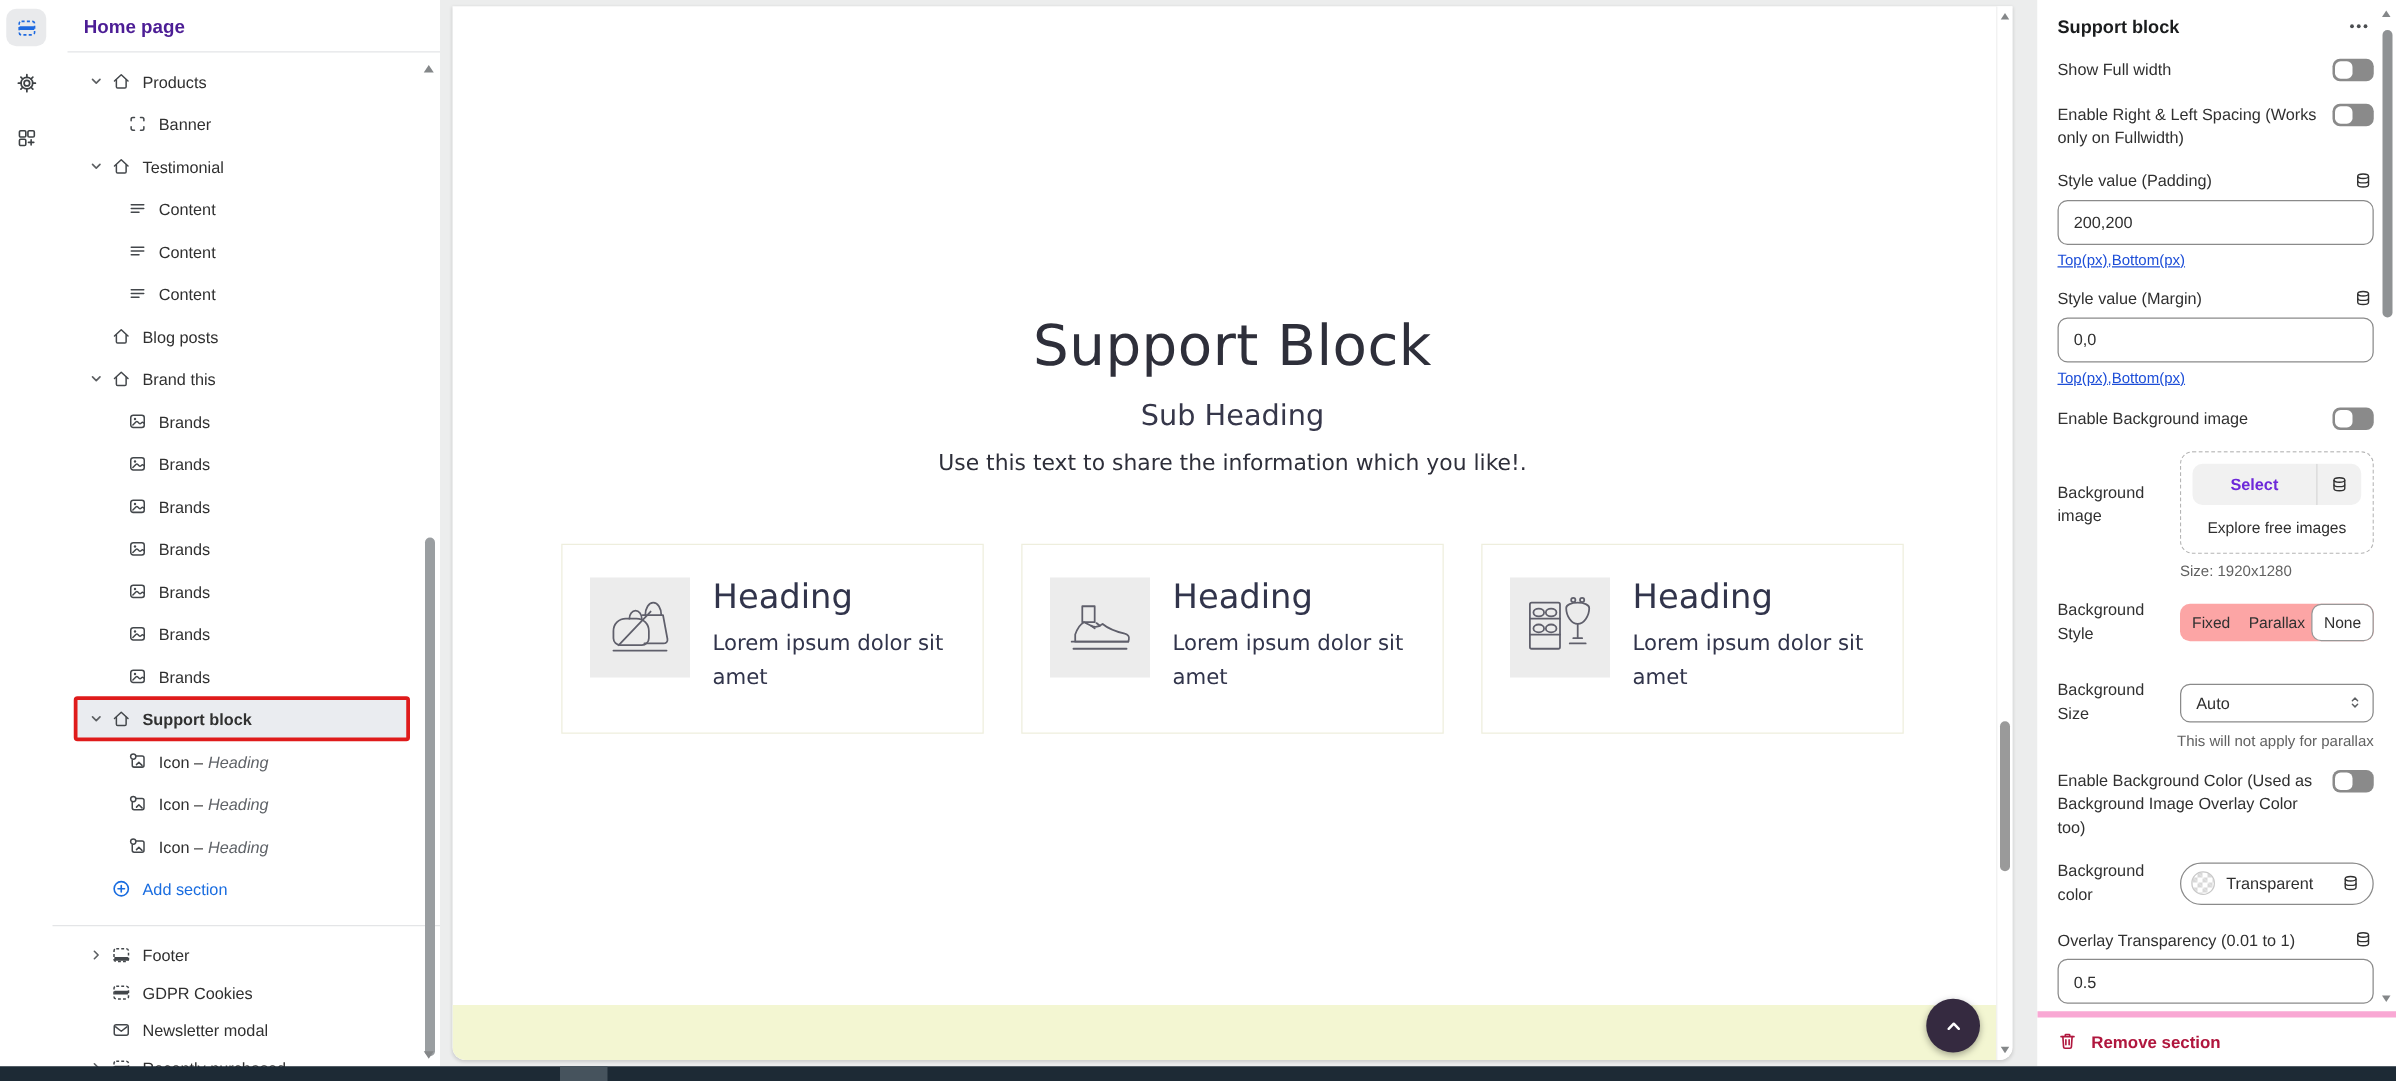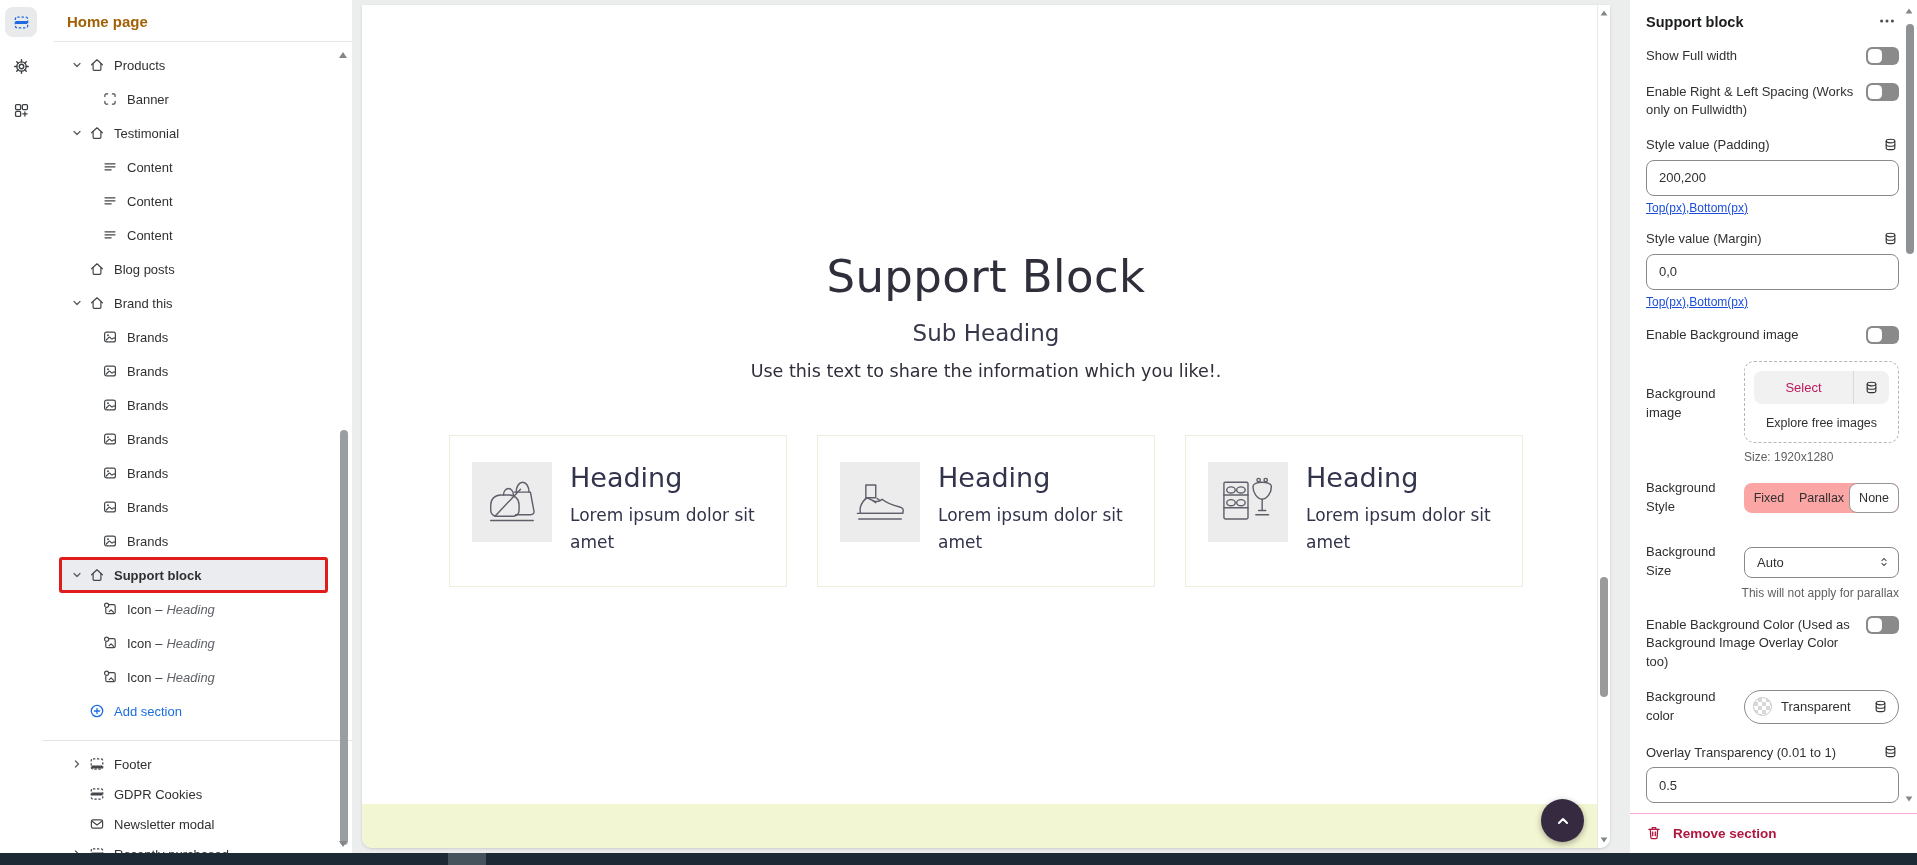--- a/index.html
+++ b/index.html
@@ -9,21 +9,21 @@
   .app { display:flex; height:853px; }
 
   
   .rail { width:42px; background:#fff; padding-top:7px; display:flex; flex-direction:column; align-items:center; gap:14px; flex:none; }
   .rail-btn { width:32px; height:30px; border:none; background:transparent; border-radius:8px; display:flex; align-items:center; justify-content:center; color:#3d4144; cursor:pointer; }
   .rail-btn.active { background:#e9eaec; color:#1f6ae0; }
   .rail-btn svg { width:17px; height:17px; }
 
   
   .sidebar { width:310px; background:#fff; position:relative; flex:none; }
-  .sb-head { margin-left:12px; border-bottom:1px solid #e4e5e7; padding:13px 16px 11px 13px; font-size:15px; font-weight:700; color:#a16207; }
+  .sb-head { margin-left:12px; border-bottom:1px solid #e4e5e7; padding:13px 16px 11px 13px; font-size:15px; font-weight:700; color:#4c1d95; }
   .sb-list { padding-top:6px; }
   .sb-row { height:34px; display:flex; align-items:center; padding-left:28px; font-size:13px; color:#303030; position:relative; cursor:pointer; }
   .sb-chev { width:14px; height:14px; margin-right:5px; color:#5c5f62; flex:none; }
   .sb-chev svg { width:14px; height:14px; display:block; }
   .sb-chev.empty { visibility:hidden; }
   .sb-ico { width:16px; height:16px; margin-right:9px; color:#43474b; flex:none; }
   .sb-ico svg { width:16px; height:16px; display:block; }
   .sb-row.lvl1 { padding-left:60px;align-items:center; }
   .sb-label { white-space:nowrap; }
   .sb-em { font-style:italic; color:#5f6368; margin-left:4px; }
@@ -78,41 +78,41 @@
   .p-labelrow .f-label { font-size:13px; color:#303030; }
   .db-btn { border:none; background:none; width:18px; height:16px; color:#303030; cursor:pointer; }
   .db-btn svg { width:15px; height:15px; }
   .text-input { display:block; width:100%; height:36px; border:1px solid #8a8a8a; border-radius:8px; padding:0 12px; font-size:13px; color:#303030; font-family:inherit; background:#fff; margin-bottom:5px; }
   .p-helper { font-size:12px; color:#1d4ed8; margin-bottom:16px;text-decoration:underline; }
   .img-row { display:flex; gap:10px; margin-bottom:7px; }
   .side-label { width:88px; flex:none; font-size:13px; color:#303030; line-height:1.45; }
   .img-row .side-label { padding-top:24px; }
   .img-box { flex:1; border:1px dashed #b5b5b5; border-radius:10px; padding:9px 9px 11px; text-align:center; }
   .select-btn { display:flex; width:100%; background:#f1f1f1; border-radius:8px; overflow:hidden; border:none; align-items:stretch; margin-bottom:9px; cursor:pointer; font-family:inherit; }
-  .select-btn .s-main { flex:1; padding:9px 0; font-size:13px; font-weight:400; color:#be185d; }
+  .select-btn .s-main { flex:1; padding:9px 0; font-size:13px; font-weight:700; color:#6d28d9; }
   .select-btn .s-icon { border-left:1px solid #d8d8d8; padding:0 10px; display:flex; align-items:center; color:#303030; }
   .select-btn .s-icon svg { width:15px; height:15px; }
   .explore { font-size:12.5px; color:#303030; background:none; border:none; cursor:pointer; font-family:inherit; }
   .size-helper { font-size:12px; color:#616161; margin:0 0 15px 98px; }
   .style-row { display:flex; gap:10px; align-items:center; margin-bottom:27px; }
   .seg { flex:1; background:#fca5a5; border-radius:8px; display:flex; height:30px; align-items:stretch; }
   .seg-opt { flex:1; font-size:12.5px; color:#303030; display:flex; align-items:center; justify-content:center; border:1px solid transparent; border-radius:8px; background:transparent; cursor:pointer; font-family:inherit; padding:0 4px; }
   .seg-opt.active { background:#fff; border-color:#979797; }
   .size-row { display:flex; gap:10px; align-items:center; margin-bottom:5px; }
   .select-box { flex:1; height:31px; border:1px solid #8a8a8a; border-radius:8px; display:flex; align-items:center; justify-content:space-between; padding:0 7px 0 12px; font-size:13px; color:#303030; background:#fff; cursor:pointer; }
   .select-box svg { width:14px; height:14px; color:#5c5f62; }
   .helper-right { font-size:12px; color:#616161; text-align:right; margin-bottom:15px; }
   .color-row { display:flex; gap:10px; align-items:center; margin-bottom:19px; }
   .color-field { flex:1; height:34px; border:1px solid #8a8a8a; border-radius:17px; display:flex; align-items:center; gap:9px; padding:0 10px 0 8px; background:#fff; cursor:pointer; }
   .swatch { width:19px; height:19px; border-radius:50%; border:1px solid #c9c9c9; flex:none; background-color:#fff;
     background-image:linear-gradient(45deg,#d8d8d8 25%,transparent 25%,transparent 75%,#d8d8d8 75%),linear-gradient(45deg,#d8d8d8 25%,transparent 25%,transparent 75%,#d8d8d8 75%);
     background-size:8px 8px; background-position:0 0,4px 4px; }
   .color-field .c-val { flex:1; font-size:13px; color:#303030; text-align:left; }
   .color-field svg { width:15px; height:15px; color:#303030; }
-  .panel-footer { border-top:1px solid #f9a8d4; padding:11px 16px 12px; }
+  .panel-footer { border-top:5px solid #f9a8d4; padding:11px 16px 12px; }
   .remove-btn { display:flex; align-items:center; gap:11px; border:none; background:none; color:#b0173e; font-size:13.5px; font-weight:700; cursor:pointer; font-family:inherit; }
   .remove-btn svg { width:16px; height:16px; }
   .pn-scrollzone { position:absolute; top:0; right:1px; width:12px; height:806px; }
   .pn-scrollzone .tri-up { position:absolute; top:8px; left:1px; transform:scale(.85); }
   .pn-scrollzone .tri-down { position:absolute; bottom:4px; left:1px; transform:scale(.85); }
   .pn-thumb { position:absolute; top:24px; height:230px; left:2px; width:8px; background:#8f9294; border-radius:4px; }
 
   
   .taskbar { height:12px; background:#1d2a35; position:relative; }
   .taskbar .notch { position:absolute; left:448px; top:0; width:38px; height:100%; background:#46535d; }

